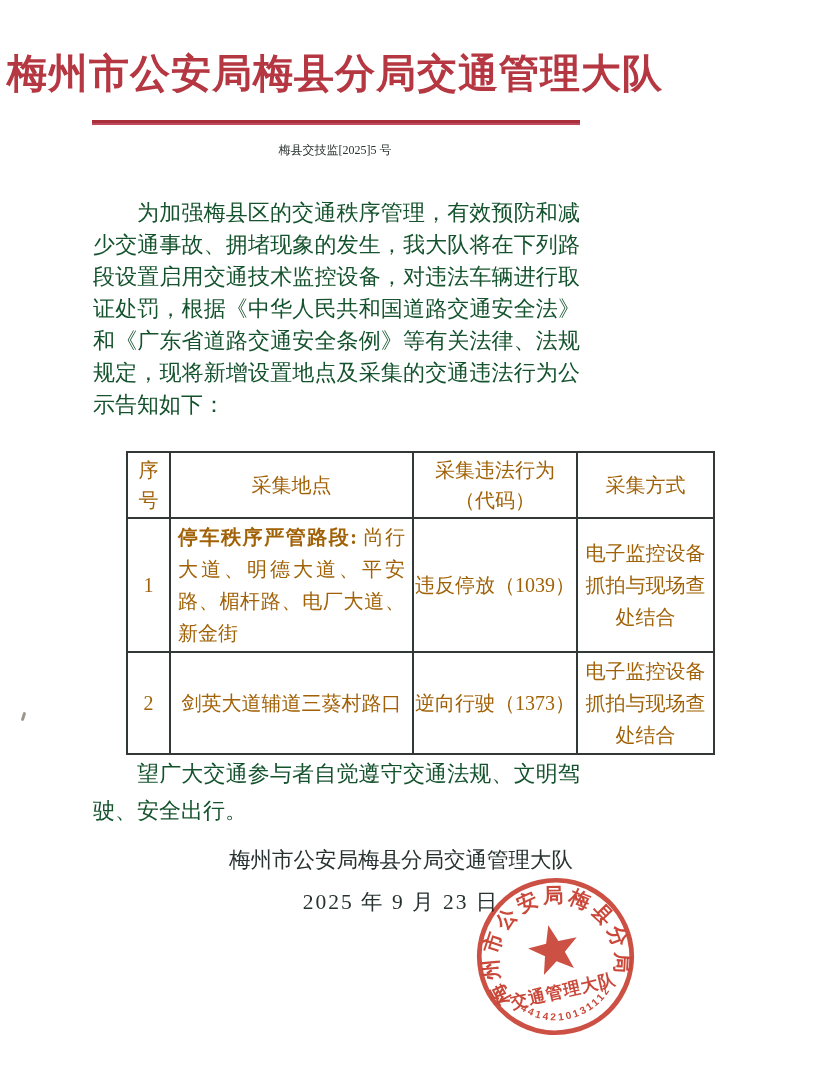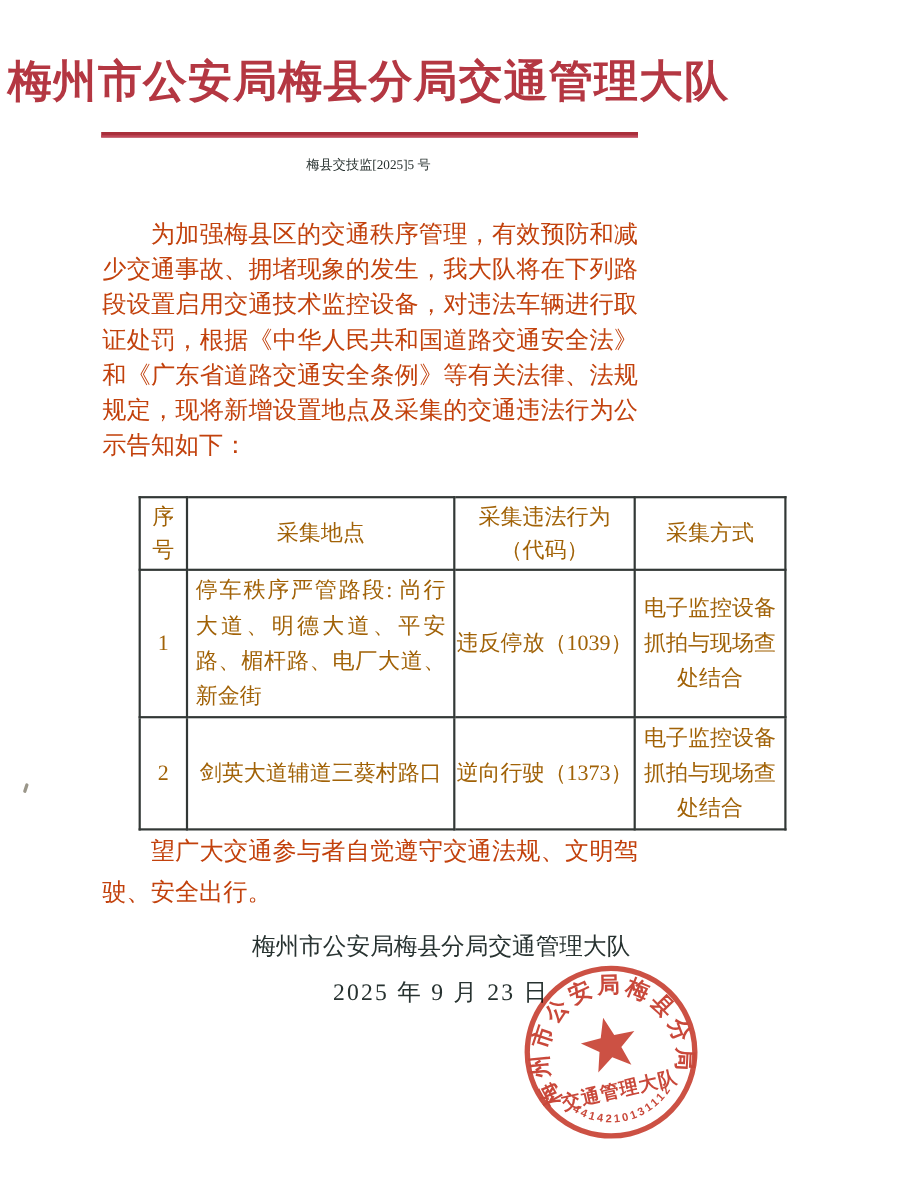--- a/index.html
+++ b/index.html
@@ -49,21 +49,21 @@
     line-height: 22px;
     color: #283230;
   }
 
   
   .para {
     margin: 0 90px 0 93px;
     font-size: 22px;
     text-align: justify;
     text-indent: 2em;
-    color: #c2410c;
+    color: #14532d;
   }
   .para.intro   { margin-top: 36px; line-height: 32px; }
   .para.period  { margin-top: 28px; line-height: 37px; }
   .para.appeal  { line-height: 37px; }
   .para.hereby  { line-height: 37px; }
 
   
   table.notice-table {
     margin: 30px 0 0 126px;
     width: 587px;
@@ -78,21 +78,21 @@
     line-height: 32px;
     text-align: center;
     vertical-align: middle;
     padding: 2px 4px;
     overflow: hidden;
   }
   .notice-table tr.hdr  td { height: 60px; line-height: 30px; }
   .notice-table tr.r1   td { height: 96px; }
   .notice-table tr.r2   td { height: 92px; }
   .notice-table td.loc-justify { text-align: justify; padding: 2px 7px; }
-  .notice-table .bold-prefix { font-weight: 400; }
+  .notice-table .bold-prefix { font-weight: 700; }
   .notice-table td.nowrap { white-space: nowrap; padding: 2px 0; }
 
   
   .sign-block {
     width: fit-content;
     margin: 16px 97px 0 auto;
     text-align: center;
     color: #273230;
   }
   .sign-agency { font-size: 21.5px; line-height: 30px; white-space: nowrap; }

